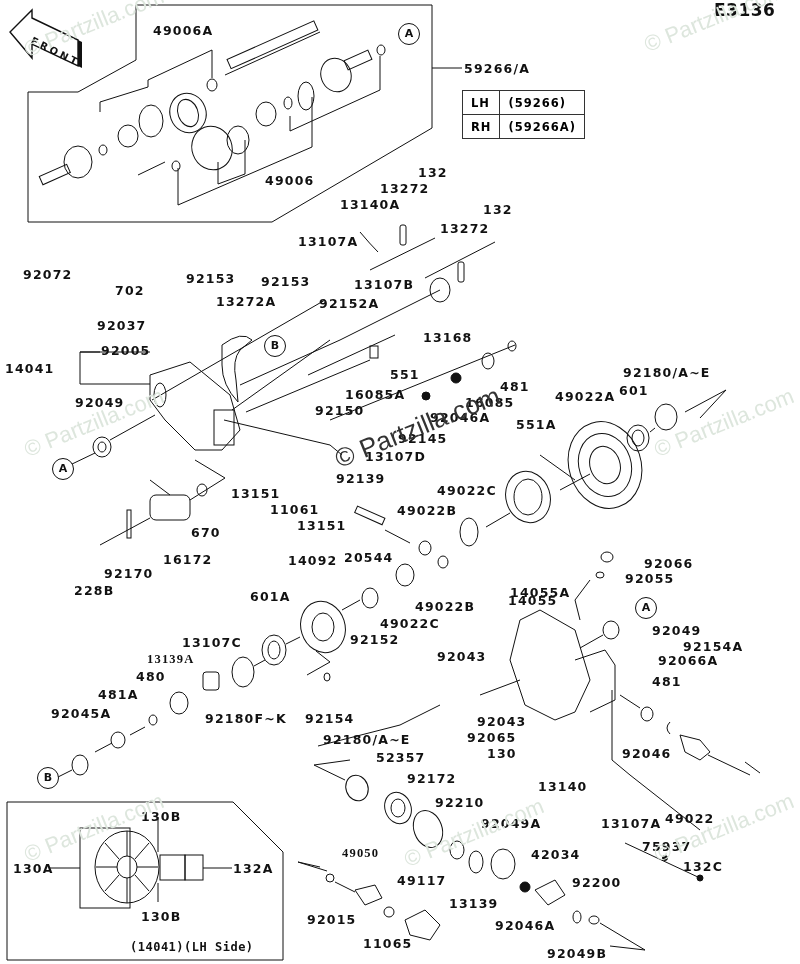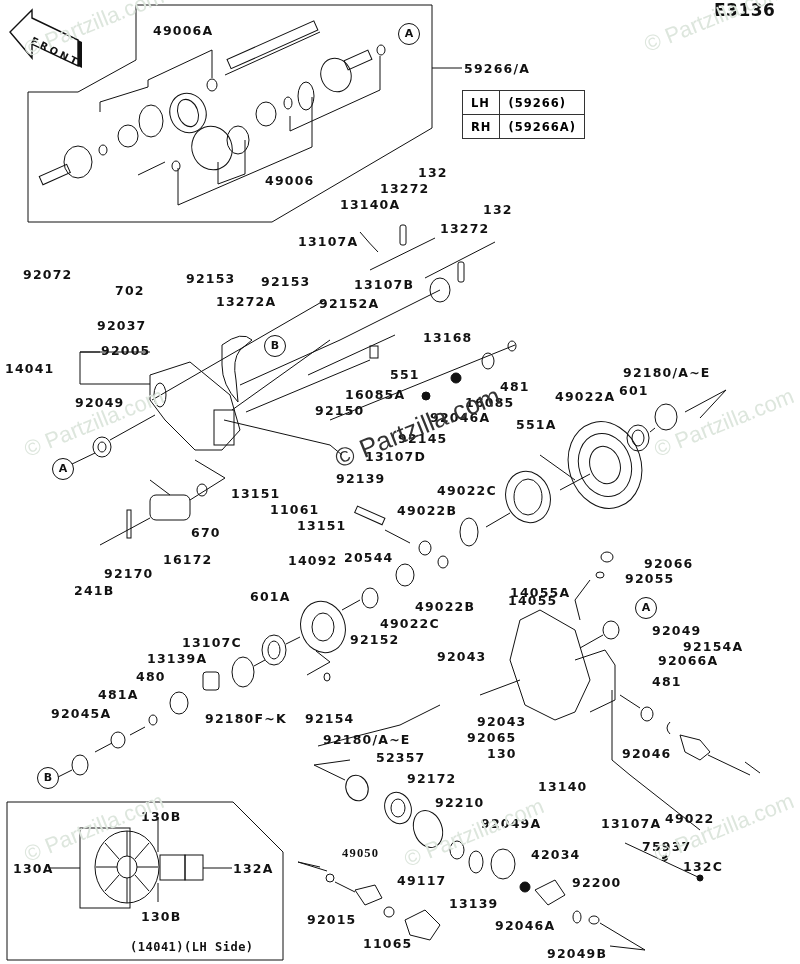--- a/index.html
+++ b/index.html
@@ -288,38 +288,38 @@
 <div class="lbl" style="left:555px; top:390px;">49022A</div>
 <div class="lbl" style="left:619px; top:384px;">601</div>
 <div class="lbl" style="left:623px; top:366px;">92180/A~E</div>
 <div class="lbl" style="left:516px; top:418px;">551A</div>
 <div class="lbl" style="left:231px; top:487px;">13151</div>
 <div class="lbl" style="left:270px; top:503px;">11061</div>
 <div class="lbl" style="left:297px; top:519px;">13151</div>
 <div class="lbl" style="left:191px; top:526px;">670</div>
 <div class="lbl" style="left:163px; top:553px;">16172</div>
 <div class="lbl" style="left:104px; top:567px;">92170</div>
-<div class="lbl" style="left:74px; top:584px;">241B</div>
+<div class="lbl" style="left:74px; top:584px;">228B</div>
 <div class="lbl" style="left:437px; top:484px;">49022C</div>
 <div class="lbl" style="left:397px; top:504px;">49022B</div>
 <div class="lbl" style="left:344px; top:551px;">20544</div>
 <div class="lbl" style="left:508px; top:557px;margin-top:37px;">14055</div>
 <div class="lbl" style="left:288px; top:554px;">14092</div>
 <div class="lbl" style="left:644px; top:557px;">92066</div>
 <div class="lbl" style="left:625px; top:572px;">92055</div>
 <div class="lbl" style="left:510px; top:586px;">14055A</div>
 <div class="lbl" style="left:250px; top:590px;">601A</div>
 <div class="lbl" style="left:350px; top:633px;">92152</div>
 <div class="lbl" style="left:380px; top:617px;">49022C</div>
 <div class="lbl" style="left:415px; top:600px;">49022B</div>
 <div class="lbl" style="left:652px; top:624px;">92049</div>
 <div class="lbl" style="left:683px; top:640px;">92154A</div>
 <div class="lbl" style="left:658px; top:654px;">92066A</div>
 <div class="lbl" style="left:182px; top:636px;">13107C</div>
-<div class="lbl" style="left:147px; top:652px;">13139A</div>
+<div class="lbl" style="left:147px; top:652px;font-family:Liberation Serif, serif;">13139A</div>
 <div class="lbl" style="left:136px; top:670px;">480</div>
 <div class="lbl" style="left:437px; top:650px;">92043</div>
 <div class="lbl" style="left:652px; top:675px;">481</div>
 <div class="lbl" style="left:98px; top:688px;">481A</div>
 <div class="lbl" style="left:205px; top:712px;">92180F~K</div>
 <div class="lbl" style="left:305px; top:712px;">92154</div>
 <div class="lbl" style="left:51px; top:707px;">92045A</div>
 <div class="lbl" style="left:477px; top:715px;">92043</div>
 <div class="lbl" style="left:467px; top:731px;">92065</div>
 <div class="lbl" style="left:487px; top:747px;">130</div>

